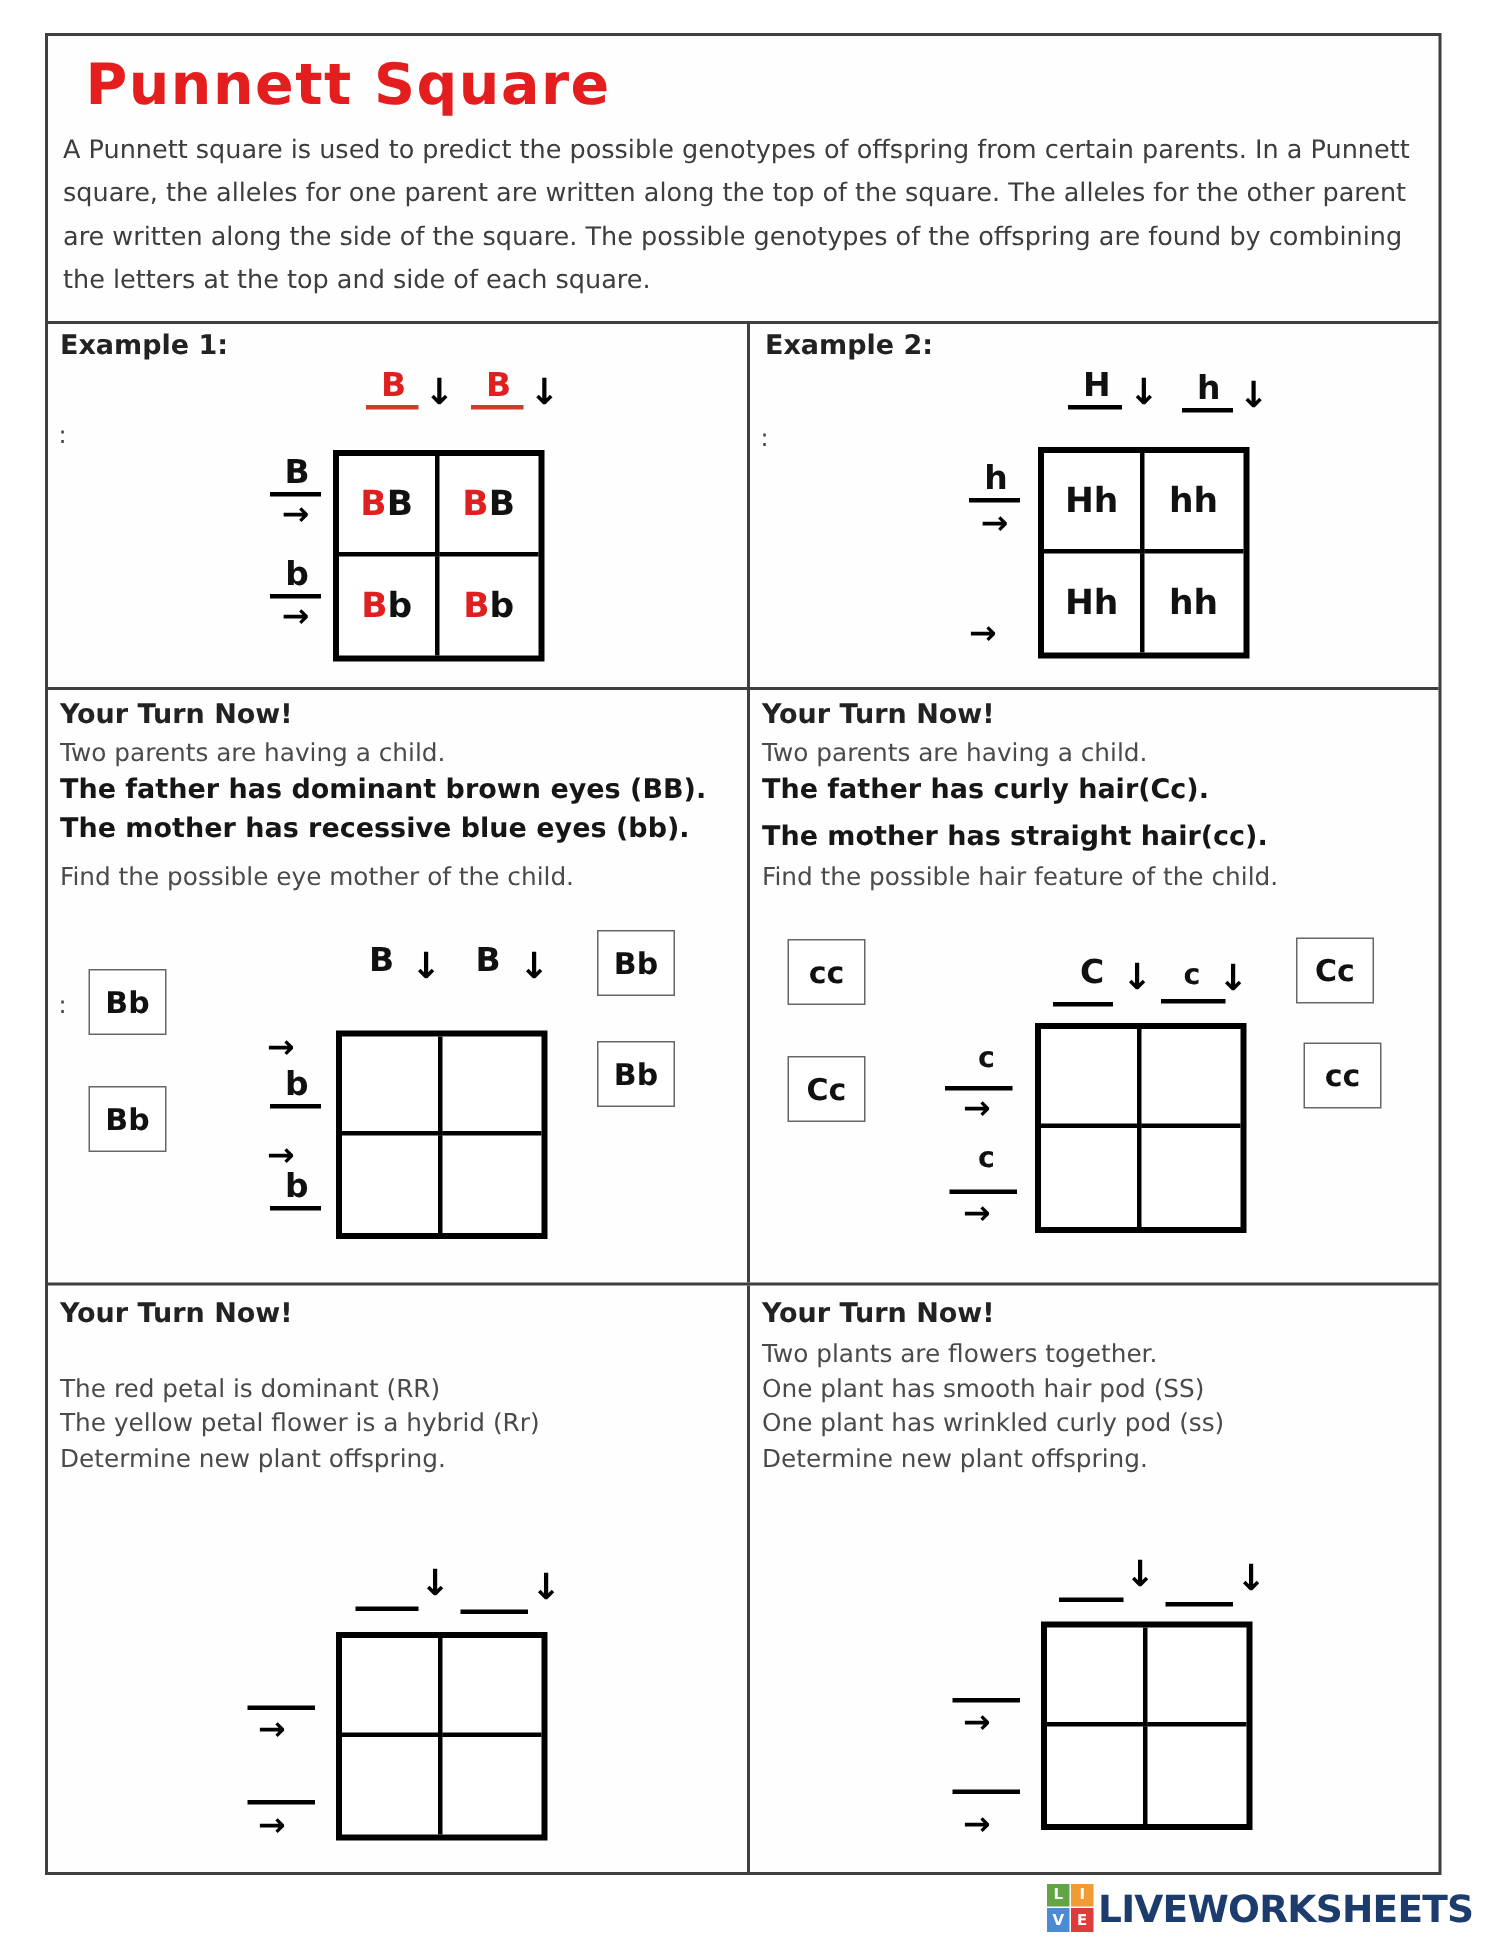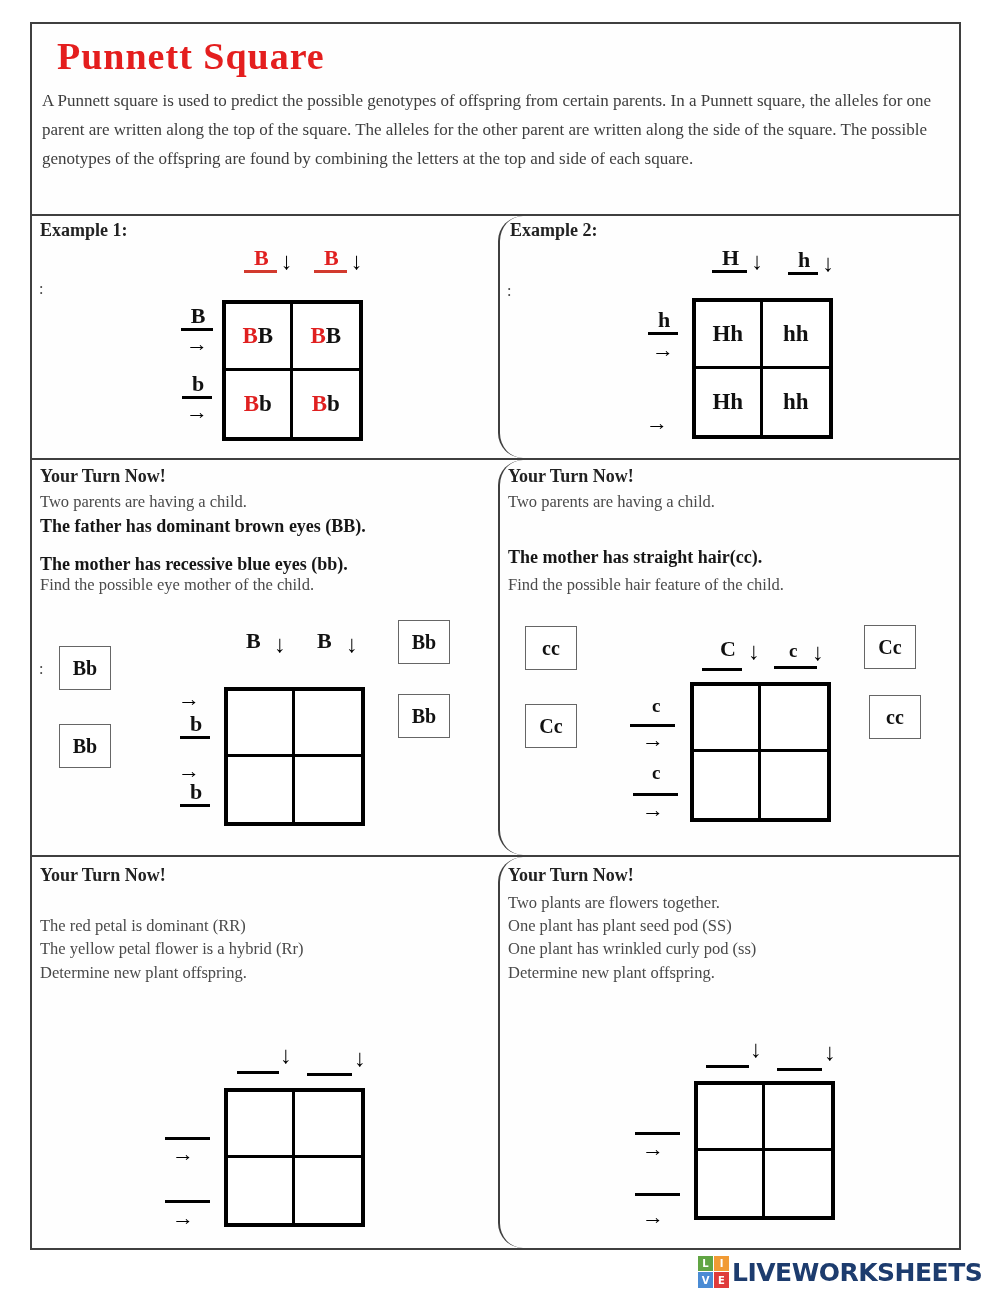--- a/index.html
+++ b/index.html
@@ -1,24 +1,24 @@
 <!DOCTYPE html>
 <html><head>
 <meta charset="utf-8">
 <style>
   * { margin:0; padding:0; box-sizing:border-box; }
   body { width:1000px; height:1291px; background:#ffffff; font-family:"DejaVu Sans", sans-serif; }
   .page { position:relative; width:1000px; height:1291px; background:#fff; overflow:hidden; }
   .sheet { position:absolute; left:30px; top:22px; width:931px; height:1228px; border:2px solid #3f3f3f; background:#fefefe; }
-  .row { position:absolute; left:0; width:100%;font-family:Liberation Serif, serif; }
+  .row { position:absolute; left:0; width:100%; }
   .row-intro { top:0; height:190px; }
   .row-ex { top:190px; height:244px; border-top:2px solid #3f3f3f; }
   .row-t1 { top:434px; height:397px; border-top:2px solid #3f3f3f; }
   .row-t2 { top:831px; bottom:0; border-top:2px solid #3f3f3f; }
-  .cell { position:absolute; top:0; height:100%;border-radius:25px; }
+  .cell { position:absolute; top:0; height:100%; }
   .cell.left { left:0; width:466px; }
   .cell.right { left:466px; right:0; border-left:2px solid #3f3f3f; }
 
   .ws-title { position:absolute; left:25px; top:10px; font-size:38px; font-weight:bold; color:#e41e1e; letter-spacing:1px; }
   .ws-intro { position:absolute; left:10px; top:62px; width:912px; font-size:17px; line-height:29px; color:#3d3d3d; }
 
   .ex-label, .yt-title { position:absolute; font-size:18px; font-weight:600; color:#222; }
   .yt-line { position:absolute; font-size:16.5px; color:#4a4a4a; white-space:nowrap; }
   .yt-line.bold { font-size:18px; font-weight:bold; color:#161616; }
   .colon { position:absolute; font-size:16px; color:#444; }
@@ -132,21 +132,21 @@
             </div>
         </div>
       </div>
     </div>
 
     <div class="row row-t1">
       <div class="cell left">
         <div class="yt-title" style="left:8px;top:6px">Your Turn Now!</div>
         <div class="yt-line" style="left:8px;top:32px">Two parents are having a child.</div>
         <div class="yt-line bold" style="left:8px;top:56px">The father has dominant brown eyes (BB).</div>
-        <div class="yt-line bold" style="left:8px;top:94px">The mother has recessive blue eyes (bb).</div>
+        <div class="yt-line bold" style="left:8px;top:82px">The mother has recessive blue eyes (bb).</div>
         <div class="yt-line" style="left:8px;top:115px">Find the possible eye mother of the child.</div>
         <div class="colon" style="left:7px;top:200px">:</div>
 
         <div class="dragbox" style="left:27px;top:186px">Bb</div>
         <div class="dragbox" style="left:27px;top:264px">Bb</div>
         <div class="dragbox" style="left:366px;top:160px">Bb</div>
         <div class="dragbox" style="left:366px;top:234px">Bb</div>
 
         <span class="plainletter" style="position:absolute;left:214px;top:170px">B</span>
         <span class="freedarr" style="left:242px;top:172px">↓</span>
@@ -162,20 +162,21 @@
           <div class="pcell"></div>
           <div class="pcell"></div>
           <div class="pcell"></div>
           <div class="pcell"></div>
         </div>
       </div>
 
       <div class="cell right">
         <div class="yt-title" style="left:8px;top:6px">Your Turn Now!</div>
         <div class="yt-line" style="left:8px;top:32px">Two parents are having a child.</div>
+        <div class="yt-line bold" style="left:8px;top:56px">The father has curly hair(Cc).</div>
         <div class="yt-line bold" style="left:8px;top:87px">The mother has straight hair(cc).</div>
         <div class="yt-line" style="left:8px;top:115px">Find the possible hair feature of the child.</div>
 
         <div class="dragbox" style="left:25px;top:166px">cc</div>
         <div class="dragbox" style="left:25px;top:244px">Cc</div>
         <div class="dragbox" style="left:364px;top:165px">Cc</div>
         <div class="dragbox" style="left:369px;top:235px">cc</div>
 
         <span class="plainletter" style="position:absolute;left:220px;top:178px">C</span>
         <span class="freedarr" style="left:248px;top:179px">↓</span>
@@ -221,21 +222,21 @@
           <div class="pcell"></div>
           <div class="pcell"></div>
           <div class="pcell"></div>
           <div class="pcell"></div>
         </div>
       </div>
 
       <div class="cell right">
         <div class="yt-title" style="left:8px;top:8px">Your Turn Now!</div>
         <div class="yt-line" style="left:8px;top:36px">Two plants are flowers together.</div>
-        <div class="yt-line" style="left:8px;top:59px">One plant has plant seed pod (SS)</div>
+        <div class="yt-line" style="left:8px;top:59px">One plant has smooth hair pod (SS)</div>
         <div class="yt-line" style="left:8px;top:82px">One plant has wrinkled curly pod (ss)</div>
         <div class="yt-line" style="left:8px;top:106px">Determine new plant offspring.</div>
 
         <div class="blank" style="left:206px;top:208px;width:43px"></div>
         <span class="freedarr" style="left:250px;top:180px">↓</span>
         <div class="blank" style="left:277px;top:211px;width:45px"></div>
         <span class="freedarr" style="left:324px;top:183px">↓</span>
 
         <div class="blank" style="left:135px;top:275px;width:45px"></div>
         <span class="freearr" style="left:142px;top:281px">→</span>

